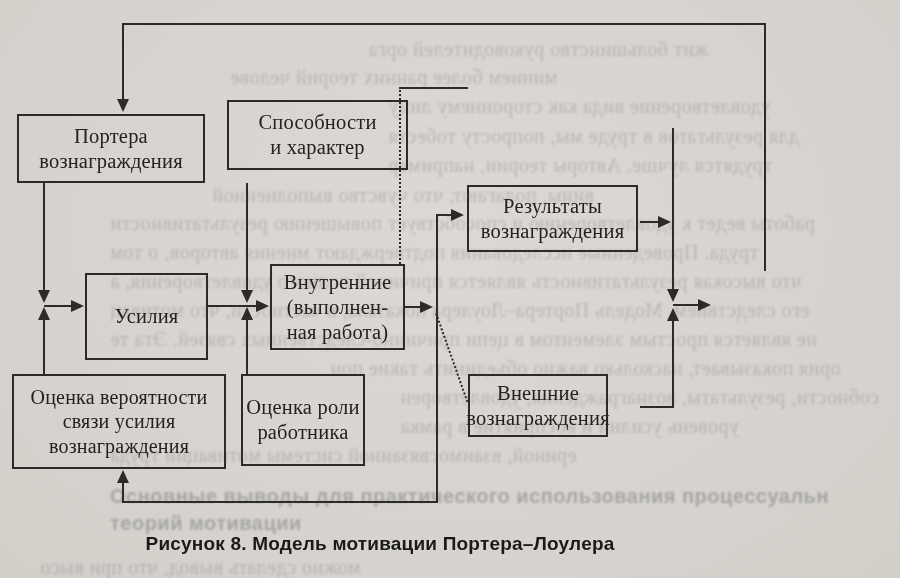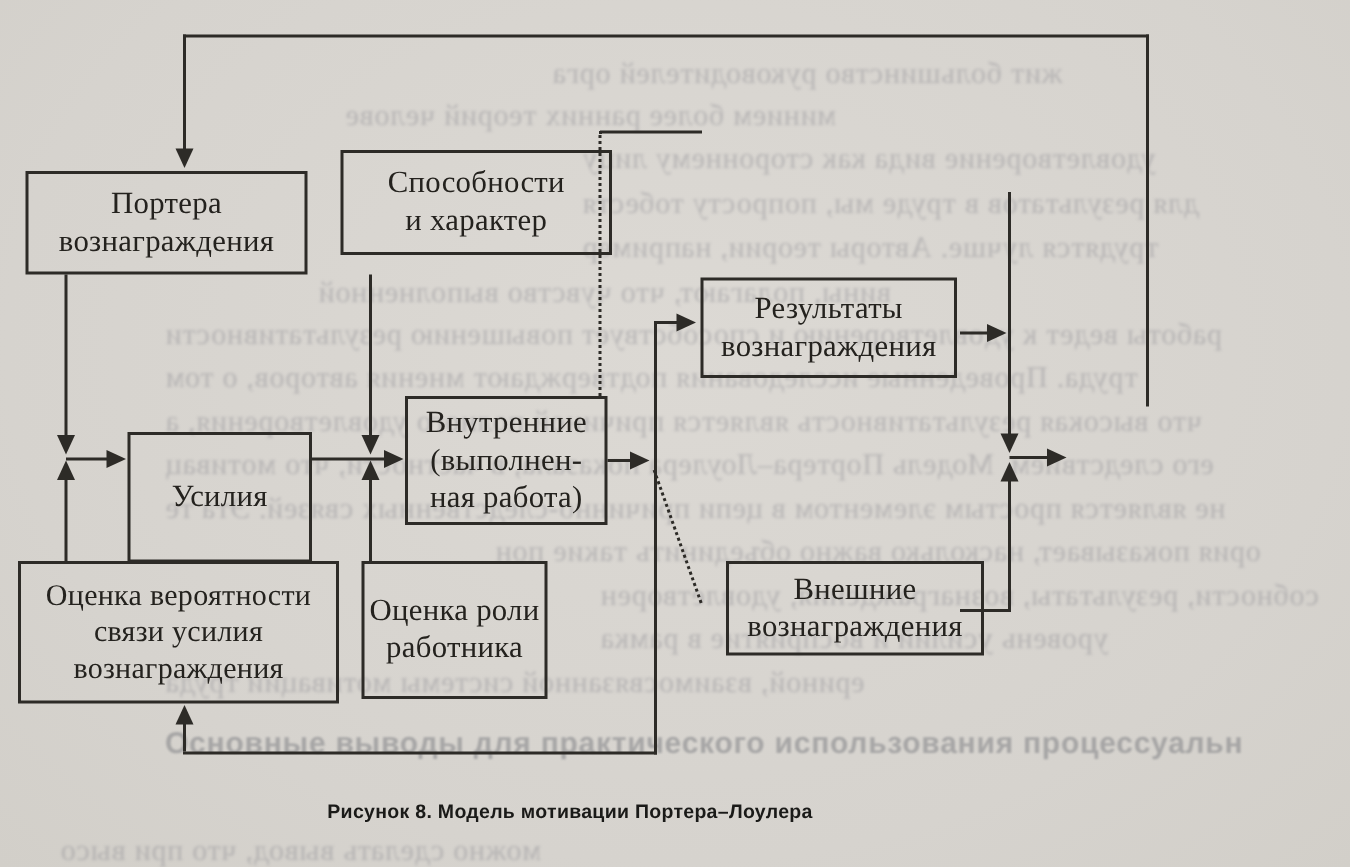--- a/index.html
+++ b/index.html
@@ -35,21 +35,21 @@
   .dot-v{position:absolute;z-index:2;width:0;border-left:2px dotted #2d2b27;}
   .dot-diag{position:absolute;z-index:2;height:0;border-top:2px dotted #2d2b27;transform-origin:0 0;}
   
   .arr{position:absolute;z-index:4;width:0;height:0;}
   .arr.r{border-top:6px solid transparent;border-bottom:6px solid transparent;border-left:13px solid #2d2b27;}
   .arr.d{border-left:6px solid transparent;border-right:6px solid transparent;border-top:13px solid #2d2b27;}
   .arr.u{border-left:6px solid transparent;border-right:6px solid transparent;border-bottom:13px solid #2d2b27;}
   .caption{
     position:absolute;z-index:5;left:0;top:533px;width:760px;text-align:center;
     font-family:"Liberation Sans","DejaVu Sans",sans-serif;
-    font-weight:700;font-size:13px;color:#1a1a18;letter-spacing:.2px;
+    font-weight:700;font-size:19px;color:#1a1a18;letter-spacing:.2px;
   }
 </style>
 </head>
 <body>
 
 <div id="stage">
 
   <span class="bleed mir" style="left:368px;top:38px">жит большинство руководителей орга</span>
   <span class="bleed mir" style="left:230px;top:66px">минием более ранних теорий челове</span>
   <span class="bleed mir" style="left:388px;top:95px">удовлетворение вида как стороннему лицу</span>
@@ -59,20 +59,21 @@
   <span class="bleed mir" style="left:110px;top:212px">работы ведет к удовлетворению и способствует повышению результативности</span>
   <span class="bleed mir" style="left:110px;top:241px">труда. Проведенные исследования подтверждают мнения авторов, о том</span>
   <span class="bleed mir" style="left:110px;top:270px">что высокая результативность является причиной полного удовлетворения, а</span>
   <span class="bleed mir" style="left:110px;top:299px">его следствием. Модель Портера–Лоулера показала, в частности, что мотивац</span>
   <span class="bleed mir" style="left:110px;top:328px">не является простым элементом в цепи причинно-следственных связей. Эта те</span>
   <span class="bleed mir" style="left:330px;top:357px">ория показывает, насколько важно объединить такие пон</span>
   <span class="bleed mir" style="left:400px;top:386px">собности, результаты, вознаграждения, удовлетворен</span>
   <span class="bleed mir" style="left:400px;top:415px">уровень усилий и восприятие в рамка</span>
   <span class="bleed mir" style="left:110px;top:444px">ериной, взаимосвязанной системы мотивации труда</span>
   <span class="bleed bold" style="left:110px;top:485px">Основные выводы для практического использования процессуальн</span>
+  <span class="bleed bold" style="left:110px;top:512px">теорий мотивации</span>
   <span class="bleed mir" style="left:40px;top:556px">можно сделать вывод, что при высо</span>
 
   <div class="seg" style="left:122px;top:23px;width:644px;height:2px"></div>
   <div class="seg" style="left:122px;top:23px;width:2px;height:78px"></div>
   <div class="seg" style="left:764px;top:23px;width:2px;height:248px"></div>
   <div class="seg" style="left:43px;top:183px;width:2px;height:108px"></div>
   <div class="seg" style="left:43px;top:319px;width:2px;height:55px"></div>
   <div class="seg" style="left:44px;top:305px;width:28px;height:2px"></div>
   <div class="seg" style="left:208px;top:305px;width:49px;height:2px"></div>
   <div class="seg" style="left:246px;top:183px;width:2px;height:108px"></div>
@@ -103,29 +104,29 @@
   <div class="arr r" style="left:658px;top:216px"></div>
   <div class="arr d" style="left:667px;top:289px"></div>
   <div class="arr u" style="left:667px;top:308px"></div>
   <div class="arr r" style="left:698px;top:299px"></div>
   <div class="arr u" style="left:117px;top:470px"></div>
 
   <div class="dbox" style="left:17px;top:114px;width:188px;height:69px">Портера
 вознаграждения</div>
   <div class="dbox" style="left:227px;top:100px;width:181px;height:70px">Способности
 и характер</div>
-  <div class="dbox" style="left:85px;top:288px;width:123px;height:87px">Усилия</div>
+  <div class="dbox" style="left:85px;top:273px;width:123px;height:87px">Усилия</div>
   <div class="dbox" style="left:270px;top:264px;width:135px;height:86px">Внутренние
 (выполнен-
 ная работа)</div>
   <div class="dbox" style="left:467px;top:185px;width:171px;height:67px">Результаты
 вознаграждения</div>
   <div class="dbox" style="left:12px;top:374px;width:214px;height:95px;font-size:20px">Оценка вероятности
 связи усилия
 вознаграждения</div>
   <div class="dbox" style="left:241px;top:374px;width:124px;height:92px">Оценка роли
 работника</div>
-  <div class="dbox" style="left:484px;top:374px;width:172px;height:63px">Внешние
+  <div class="dbox" style="left:468px;top:374px;width:140px;height:63px">Внешние
 вознаграждения</div>
 
   <div class="caption">Рисунок 8. Модель мотивации Портера–Лоулера</div>
 
 </div>
 
 </body></html>

